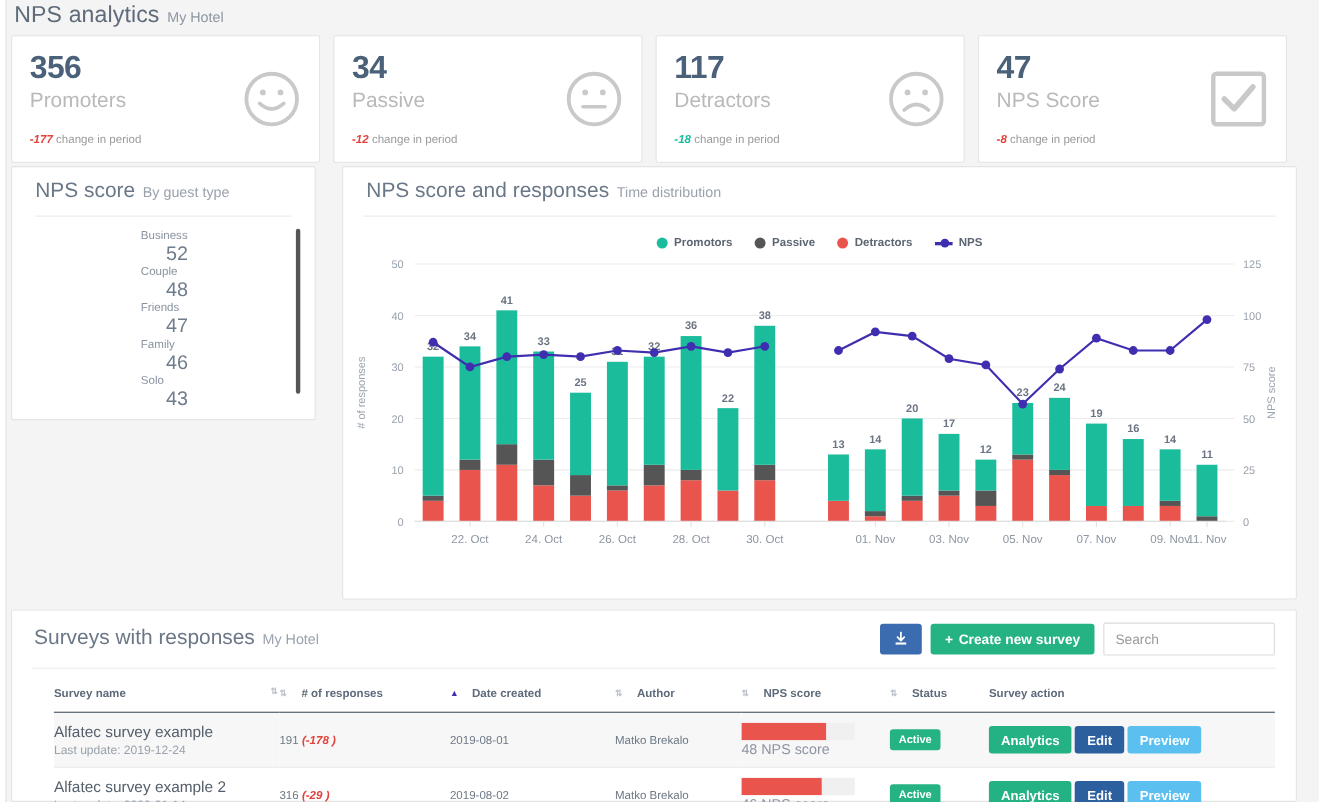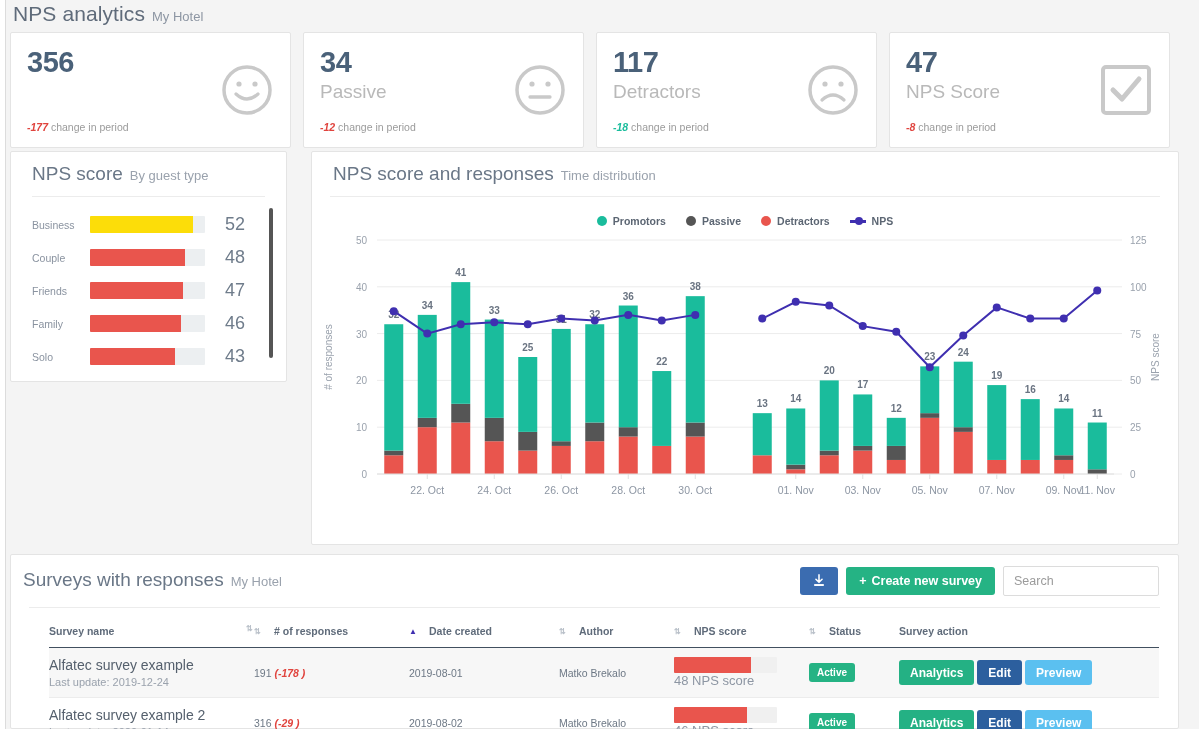--- a/index.html
+++ b/index.html
@@ -34,41 +34,41 @@
   .panel-title { display:flex; align-items:baseline; gap:7px; }
   .panel-title .t-main { font-size:19px; color:#6a7787; font-weight:400; }
   .panel-title .t-sub  { font-size:13px; color:#9aa2ad; }
   .panel-rule { height:1px; background:#ececec; }
 
   
   #guest-panel { left:10px; top:151px; width:277px; height:231px; }
   #guest-panel .panel-title { position:absolute; left:21px; top:11px; }
   #guest-panel .panel-rule { position:absolute; left:21px; right:21px; top:44px; }
   .gt-list { position:absolute; left:21px; top:56px; right:10px; }
-  .gt-row { display:flex; align-items:center; height:33px; }
+  .gt-row { display:flex; align-items:center; height:33px;flex-direction:column; }
   .gt-name { width:52px; font-size:10.5px; color:#8a93a0; }
   .gt-track { width:115px; height:17px; background:#eceff1; border-radius:1px; overflow:hidden; margin-left:6px; }
   .gt-fill { height:100%; }
   .gt-num { width:46px; text-align:right; font-size:18px; color:#6f7c8b; padding-right:6px; }
   .gt-scroll { position:absolute; right:13px; top:56px; width:4px; height:150px; background:#555; border-radius:2px; }
 
   
   #chart-panel { left:311px; top:151px; width:868px; height:394px; }
   #chart-panel .panel-title { position:absolute; left:21px; top:11px; }
   #chart-panel .panel-rule { position:absolute; left:18px; right:18px; top:44px; }
   .legend { position:absolute; top:63px; left:0; width:100%; display:flex; justify-content:center; gap:20px; align-items:center; }
   .legend-item { display:flex; align-items:center; gap:6px; font-size:10.5px; font-weight:bold; color:#5c6673; }
   .legend-dot { width:10px; height:10px; border-radius:50%; }
   .legend-line { width:16px; height:3px; background:#3f2fb0; position:relative; }
   .legend-line::after { content:""; position:absolute; left:5px; top:-2.5px; width:8px; height:8px; border-radius:50%; background:#3f2fb0; }
   .chart-svg { position:absolute; left:0; top:80px; }
 
   
   #surveys-panel { left:10px; top:554px; width:1169px; height:175px; }
-  #surveys-panel .panel-title { position:absolute; left:12px; top:14px; }
+  #surveys-panel .panel-title { position:absolute; left:20px; top:14px; }
   #surveys-panel .panel-rule { position:absolute; left:18px; right:18px; top:52px; }
   .tbl-toolbar { position:absolute; right:19px; top:11px; display:flex; gap:8px; align-items:center; }
   .btn { border:none; border-radius:3px; font-family:inherit; cursor:pointer; }
   .btn-download { width:38px; height:28px; background:#3b6cb0; color:#fff; display:flex; align-items:center; justify-content:center; }
   .btn-create { height:28px; background:#25b384; color:#fff; font-size:12.5px; font-weight:bold; padding:0 13px; display:flex; align-items:center; gap:5px; }
   .search-input { width:156px; height:30px; border:1px solid #dcdcdc; border-radius:2px; font-size:12.5px; color:#555; padding:8px 10px; font-family:inherit; background:#fff; }
   .search-input::placeholder { color:#9b9b9b; }
 
   table.surveys { position:absolute; left:38px; top:62px; width:1110px; border-collapse:collapse; table-layout:fixed; }
   table.surveys th { font-size:10.5px; color:#5f6b7a; font-weight:bold; text-align:left; padding:8px 0 10px 0; vertical-align:middle; }
@@ -98,20 +98,21 @@
   <div class="edge-strip"></div>
 
   <div class="page-header">
     <span class="h-main">NPS analytics</span>
     <span class="h-sub">My Hotel</span>
   </div>
 
   <div class="kpi-row" id="kpi-row">
       <div class="kpi-card">
         <div class="kpi-value">356</div>
+        <div class="kpi-label">Promoters</div>
         <div class="kpi-change"><span class="delta" style="color: rgb(224, 68, 62);">-177</span><span> change in period</span></div>
         <div class="kpi-icon"><svg width="54" height="54" viewBox="0 0 54 54">
             <circle cx="27" cy="27" r="23" fill="none" stroke="#c9c9c9" stroke-width="3.5"></circle>
             <circle cx="19" cy="21" r="2.6" fill="#c9c9c9"></circle>
             <circle cx="35" cy="21" r="2.6" fill="#c9c9c9"></circle>
             <path d="M16 31 Q27 41 38 31" fill="none" stroke="#c9c9c9" stroke-width="3.3" stroke-linecap="round"></path>
           </svg></div>
       </div>
       <div class="kpi-card">
         <div class="kpi-value">34</div>

